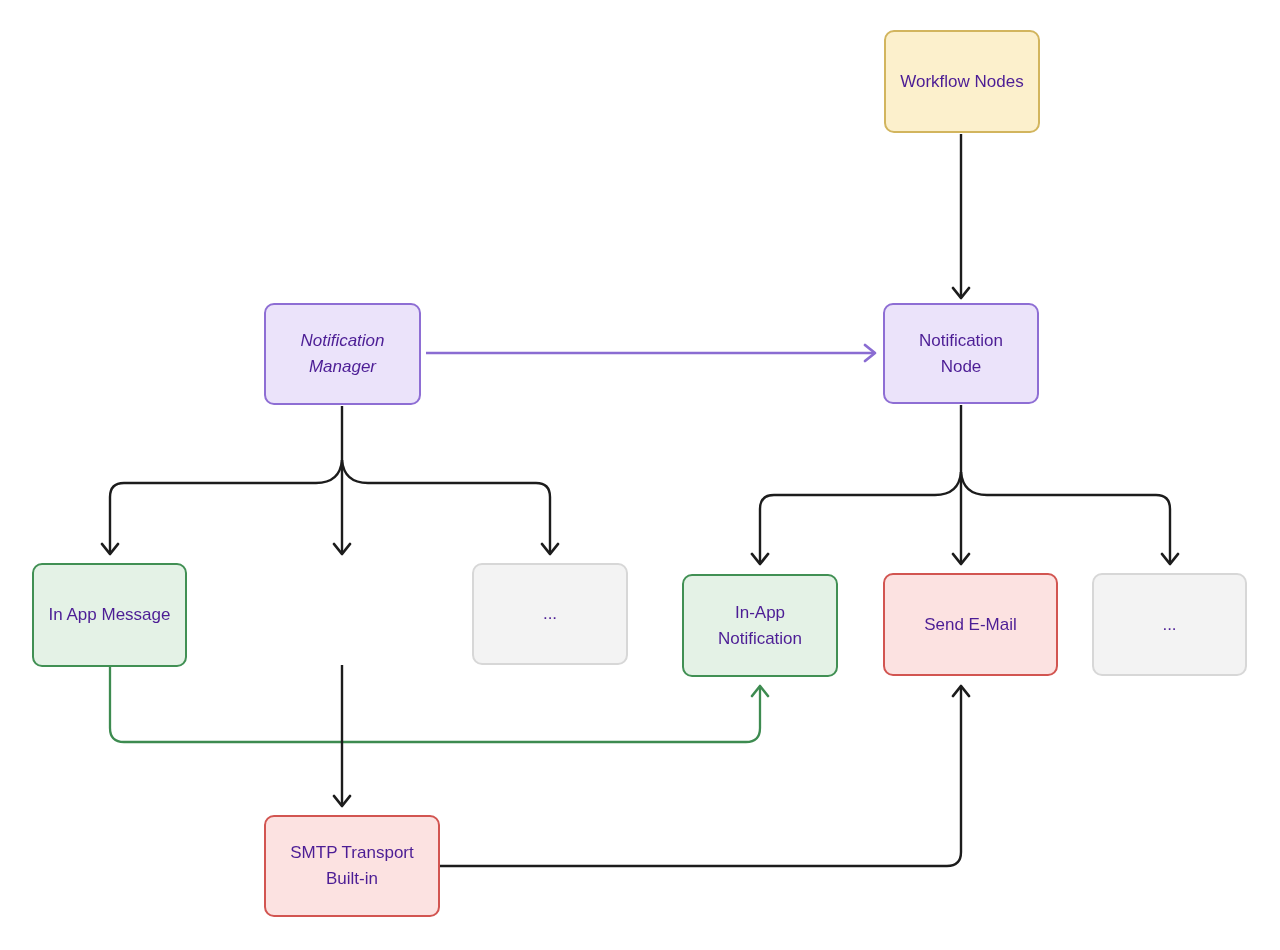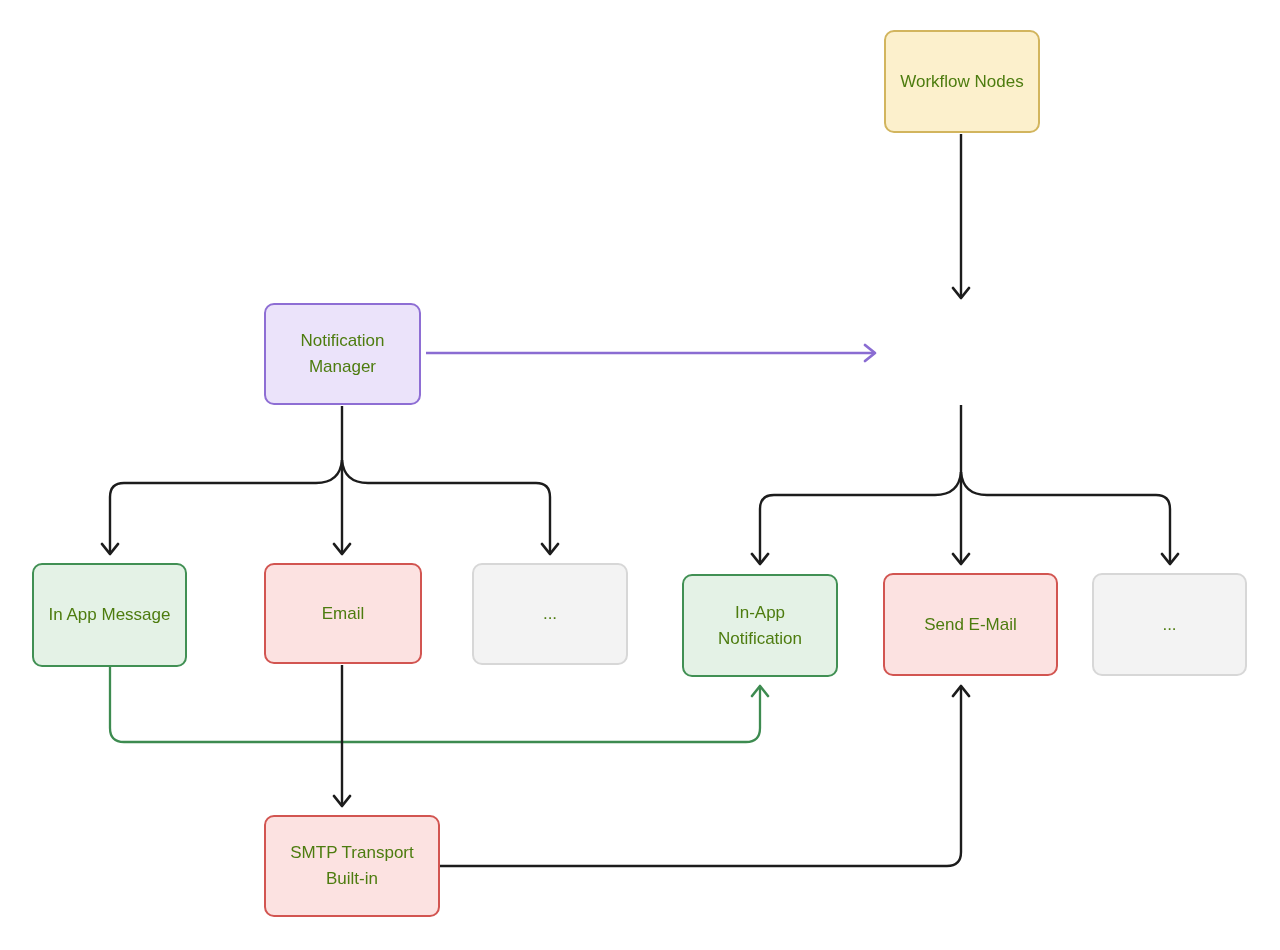--- a/index.html
+++ b/index.html
@@ -24,21 +24,21 @@
     position: absolute;
     box-sizing: border-box;
     border-radius: 10px;
     display: flex;
     align-items: center;
     justify-content: center;
     text-align: center;
     padding: 10px 14px;
     font-size: 17px;
     line-height: 26px;
-    color: #4d7c0f;
+    color: #4c1d95;
     border: 2.5px solid;
   }
   .node.yellow { background: #fcf0cc; border-color: #d2b55e; }
   .node.purple { background: #ebe3fa; border-color: #8e6ed4; }
   .node.green  { background: #e4f2e6; border-color: #419054; }
   .node.red    { background: #fce2e1; border-color: #d25551; }
   .node.gray   { background: #f3f3f3; border-color: #d7d7d7; border-width: 2px; }
 </style>
 </head>
 <body>
@@ -78,32 +78,32 @@
 
     <path d="M342,665 V806" fill="none" stroke="#1c1c1c" stroke-width="2.4" marker-end="url(#ah-black)"></path>
 
     <path d="M421,866 H947 Q961,866 961,852 V686" fill="none" stroke="#1c1c1c" stroke-width="2.4" marker-end="url(#ah-black)"></path>
   </svg>
 
   <div class="node yellow" style="left:884px; top:30px; width:156px; height:103px;">
     <span>Workflow Nodes</span>
   </div>
 
-  <div class="node purple" style="left:264px; top:303px; width:157px; height:102px;">
+  <div class="node purple" style="left:264px; top:303px; width:157px; height:102px;font-style:italic;">
     <span>Notification Manager</span>
   </div>
 
+  <div class="node purple" style="left:883px; top:303px; width:156px; height:101px;">
+    <span>Notification Node</span>
+  </div>
 
   <div class="node green" style="left:32px; top:563px; width:155px; height:104px;">
     <span>In App Message</span>
   </div>
 
-  <div class="node red" style="left:264px; top:563px; width:158px; height:101px;">
-    <span>Email</span>
-  </div>
 
   <div class="node gray" style="left:472px; top:563px; width:156px; height:102px;">
     <span>...</span>
   </div>
 
   <div class="node green" style="left:682px; top:574px; width:156px; height:103px;">
     <span>In-App Notification</span>
   </div>
 
   <div class="node red" style="left:883px; top:573px; width:175px; height:103px;">

